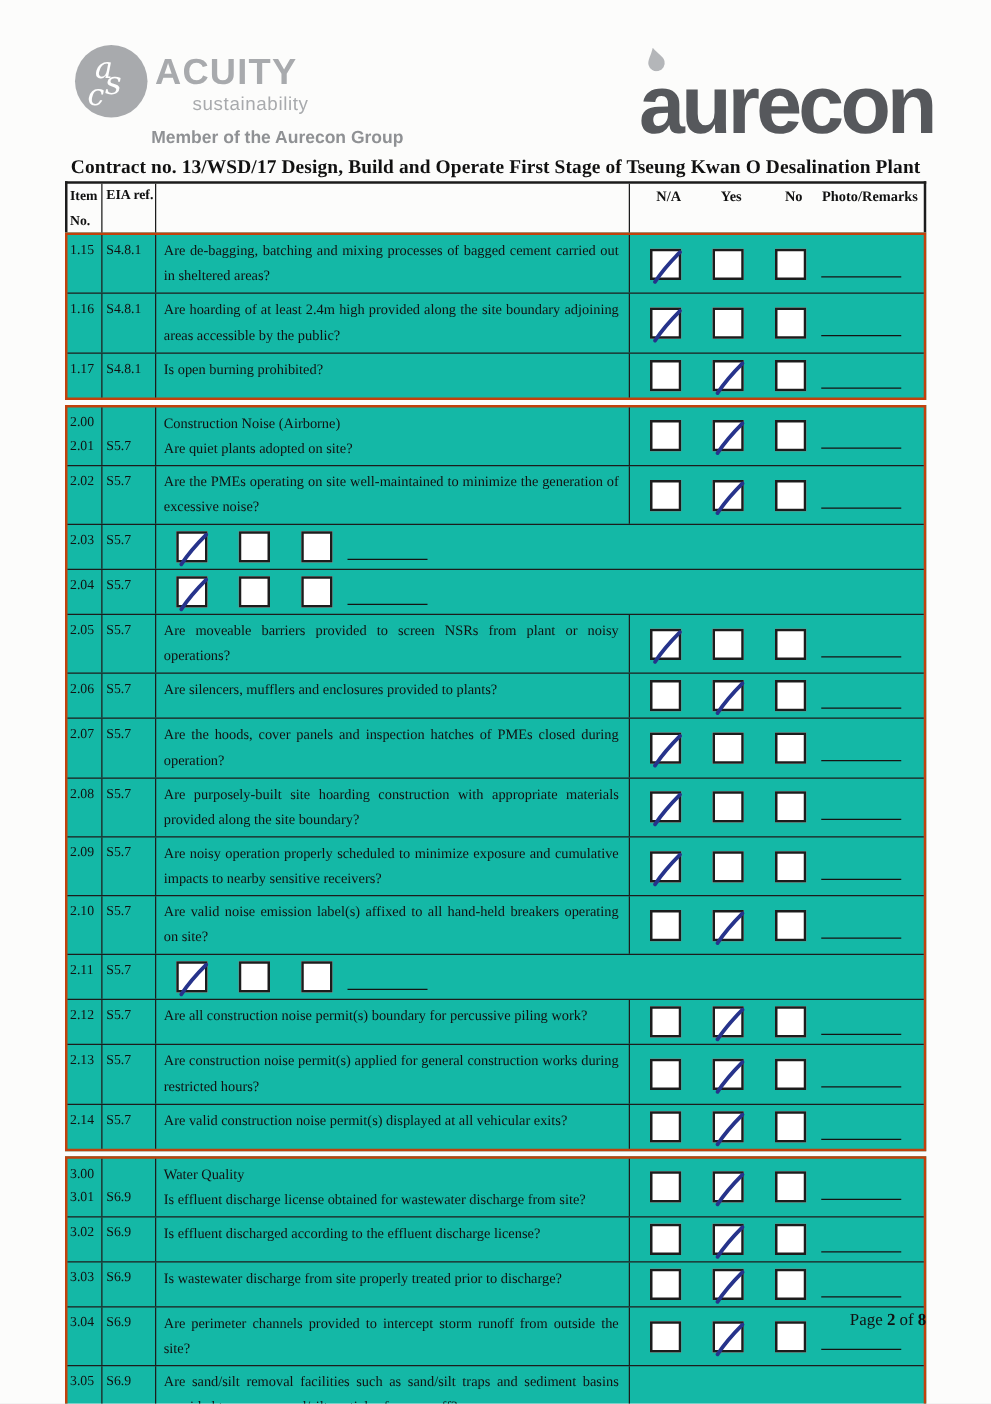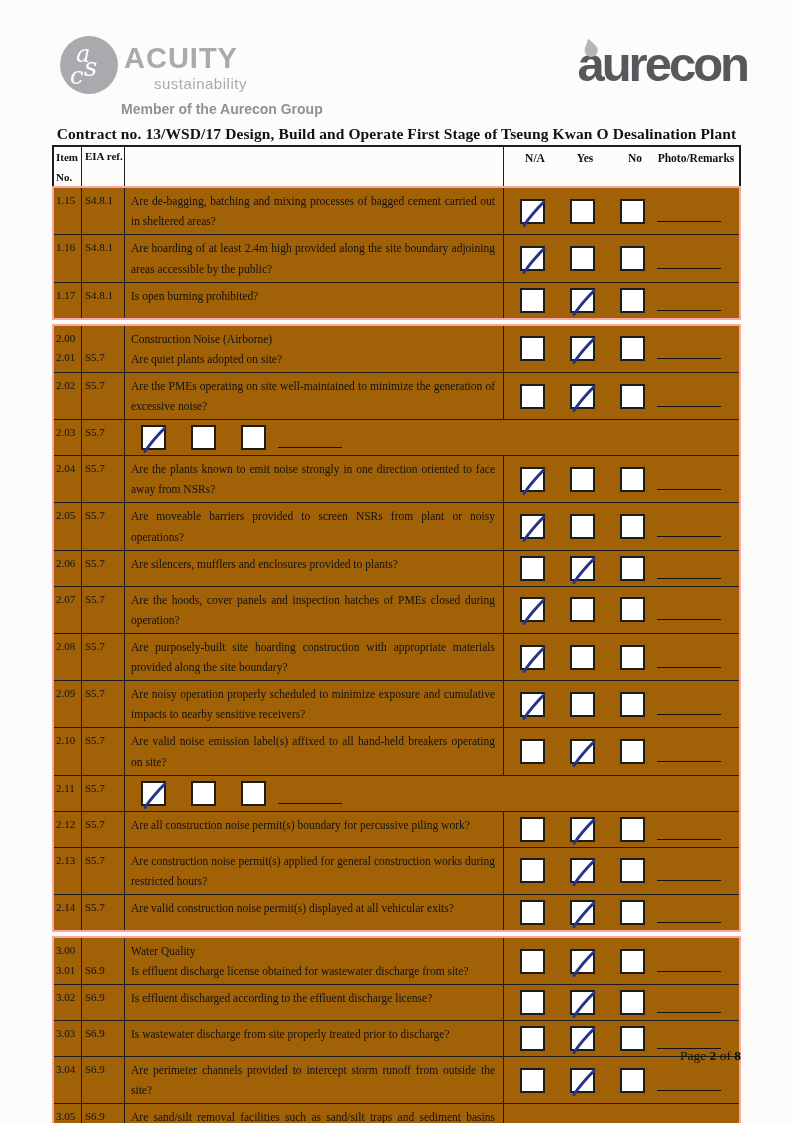--- a/index.html
+++ b/index.html
@@ -24,36 +24,36 @@
   .acuity-sub {
     position:absolute; left:96px; top:42px; font-family:"Liberation Sans", sans-serif;
     font-size:15px; letter-spacing:0.5px; color:#a8aaad; line-height:1;
   }
   .acuity-tag {
     position:absolute; left:40px; top:68px; font-family:"Liberation Sans", sans-serif;
     font-weight:bold; font-size:14px; color:#8f9194; line-height:1;padding-left:23px;
   }
   .aurecon { position:absolute; right:46px; top:40px; height:64px; }
   .aurecon-name {
-    display:block; font-family:"Liberation Sans", sans-serif;
-    font-weight:bold; font-size:49px; letter-spacing:-3px; color:#56585c; line-height:1;
+    display:block; margin-top:10px; font-family:"Liberation Sans", sans-serif;
+    font-weight:bold; font-size:66px; letter-spacing:-3px; color:#56585c; line-height:1;
   }
   .aurecon-drop { position:absolute; left:6px; top:-2px; width:15px; height:19px; transform:rotate(-14deg); }
 
   
   .doc-title {
     position:absolute; top:125px; left:0; width:100%; text-align:center;
     font-weight:bold; font-size:15.5px; letter-spacing:0.1px;
   }
 
   
   .tablewrap { position:absolute; left:52px; top:145px; width:689px; }
   .thead, .row { display:grid; grid-template-columns:28px 43px 379px 1fr; }
   .thead { border:2px solid #1c1c1c; border-bottom:none; min-height:35px;font-weight:bold; }
-  .section { border:2px solid #fca5a5; background:#a16207; }
+  .section { border:2px solid #c2410c; background:#14b8a6; }
   .section + .section { margin-top:4px; }
   .c { border-right:1.6px solid #1c1c1c; }
   .c:last-child { border-right:none; }
   .row + .row { border-top:1.6px solid #1c1c1c; }
   .row { min-height:36px; }
 
   .item { font-size:11px; padding:3px 1px 2px 2px; line-height:1.8; }
   .eia  { font-size:11px; padding:3px 1px 2px 3px; line-height:1.8; }
   .q    { font-size:11.5px; padding:3px 8px 3px 6px; line-height:1.75; text-align:justify; }
   .q .b, .item .b { font-weight:normal; }
@@ -231,23 +231,20 @@
               </svg>
             </span>
             <span class="cb"></span>
             <span class="cb"></span>
             <span class="rline"></span>
           </div>
         </div>
         <div class="row">
           <div class="c item">2.04</div>
           <div class="c eia">S5.7</div>
-          <div class="c q">
-            <div>Are the plants known to emit noise strongly in one direction oriented to face away from NSRs?</div>
-          </div>
           <div class="c ans">
             <span class="cb">
               <svg class="tick" viewBox="0 0 24 24">
                 <path d="M4 22 C8 16 14 9 20 3" stroke="#26338b"></path>
               </svg>
             </span>
             <span class="cb"></span>
             <span class="cb"></span>
             <span class="rline"></span>
           </div>

